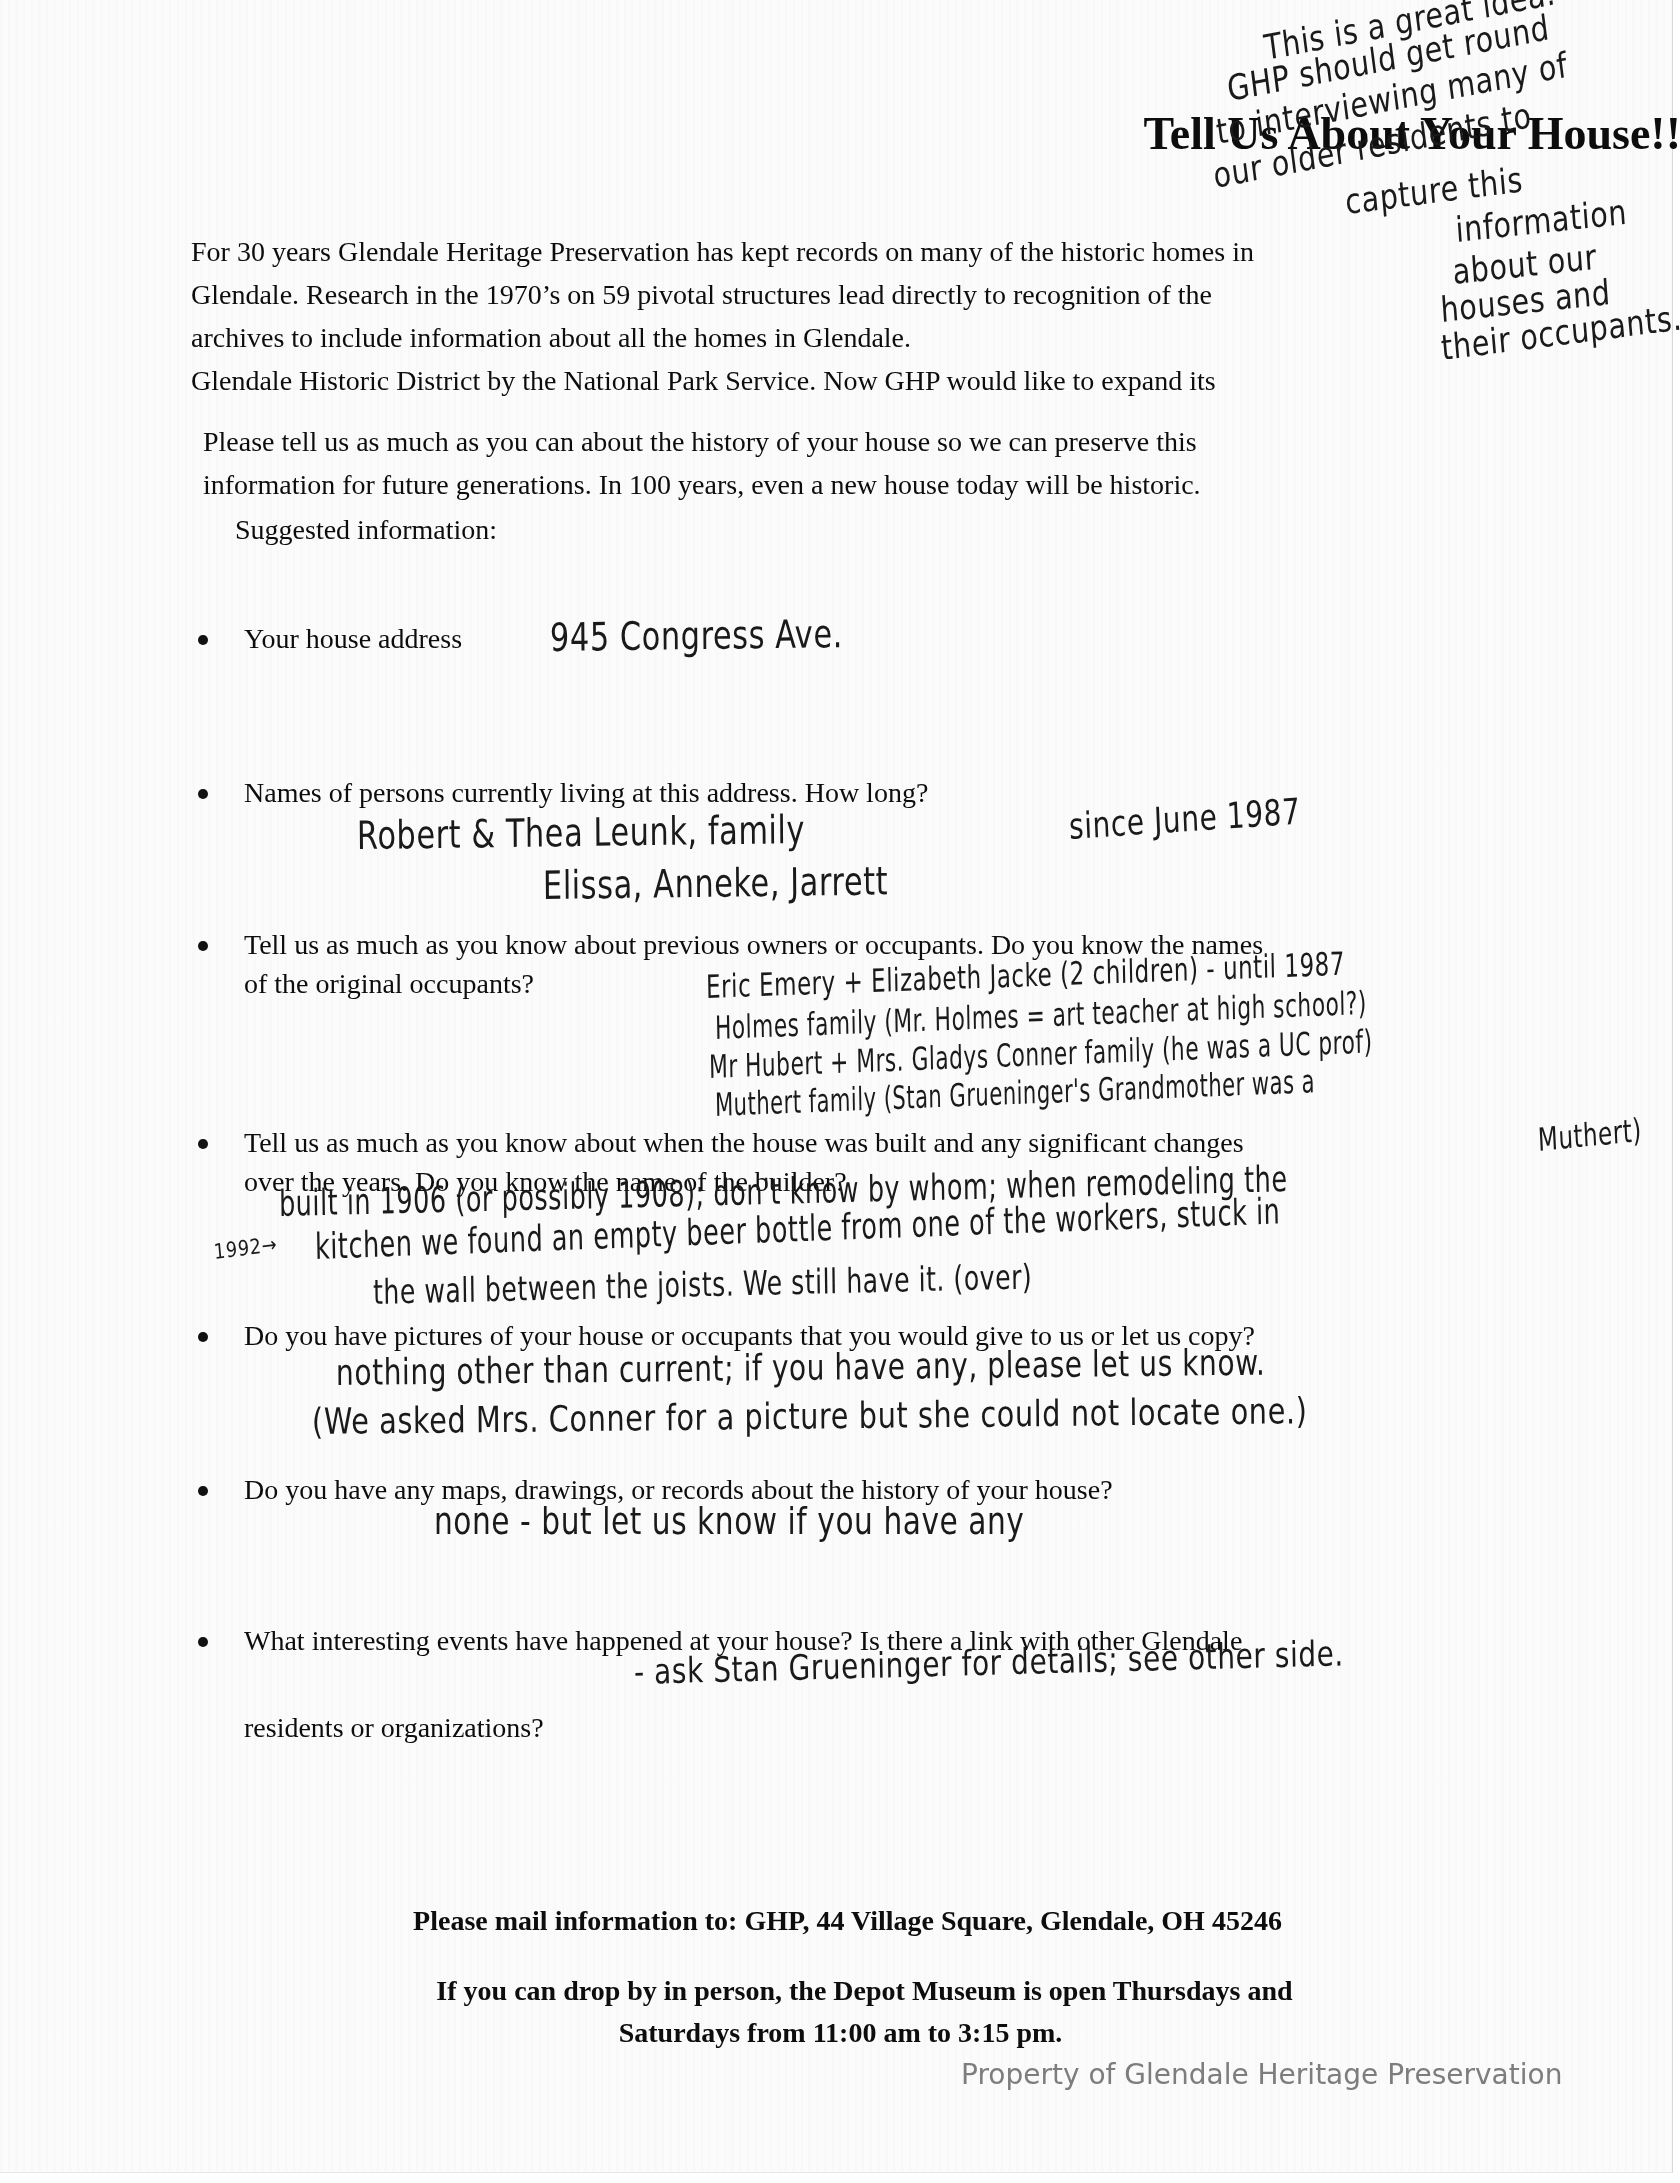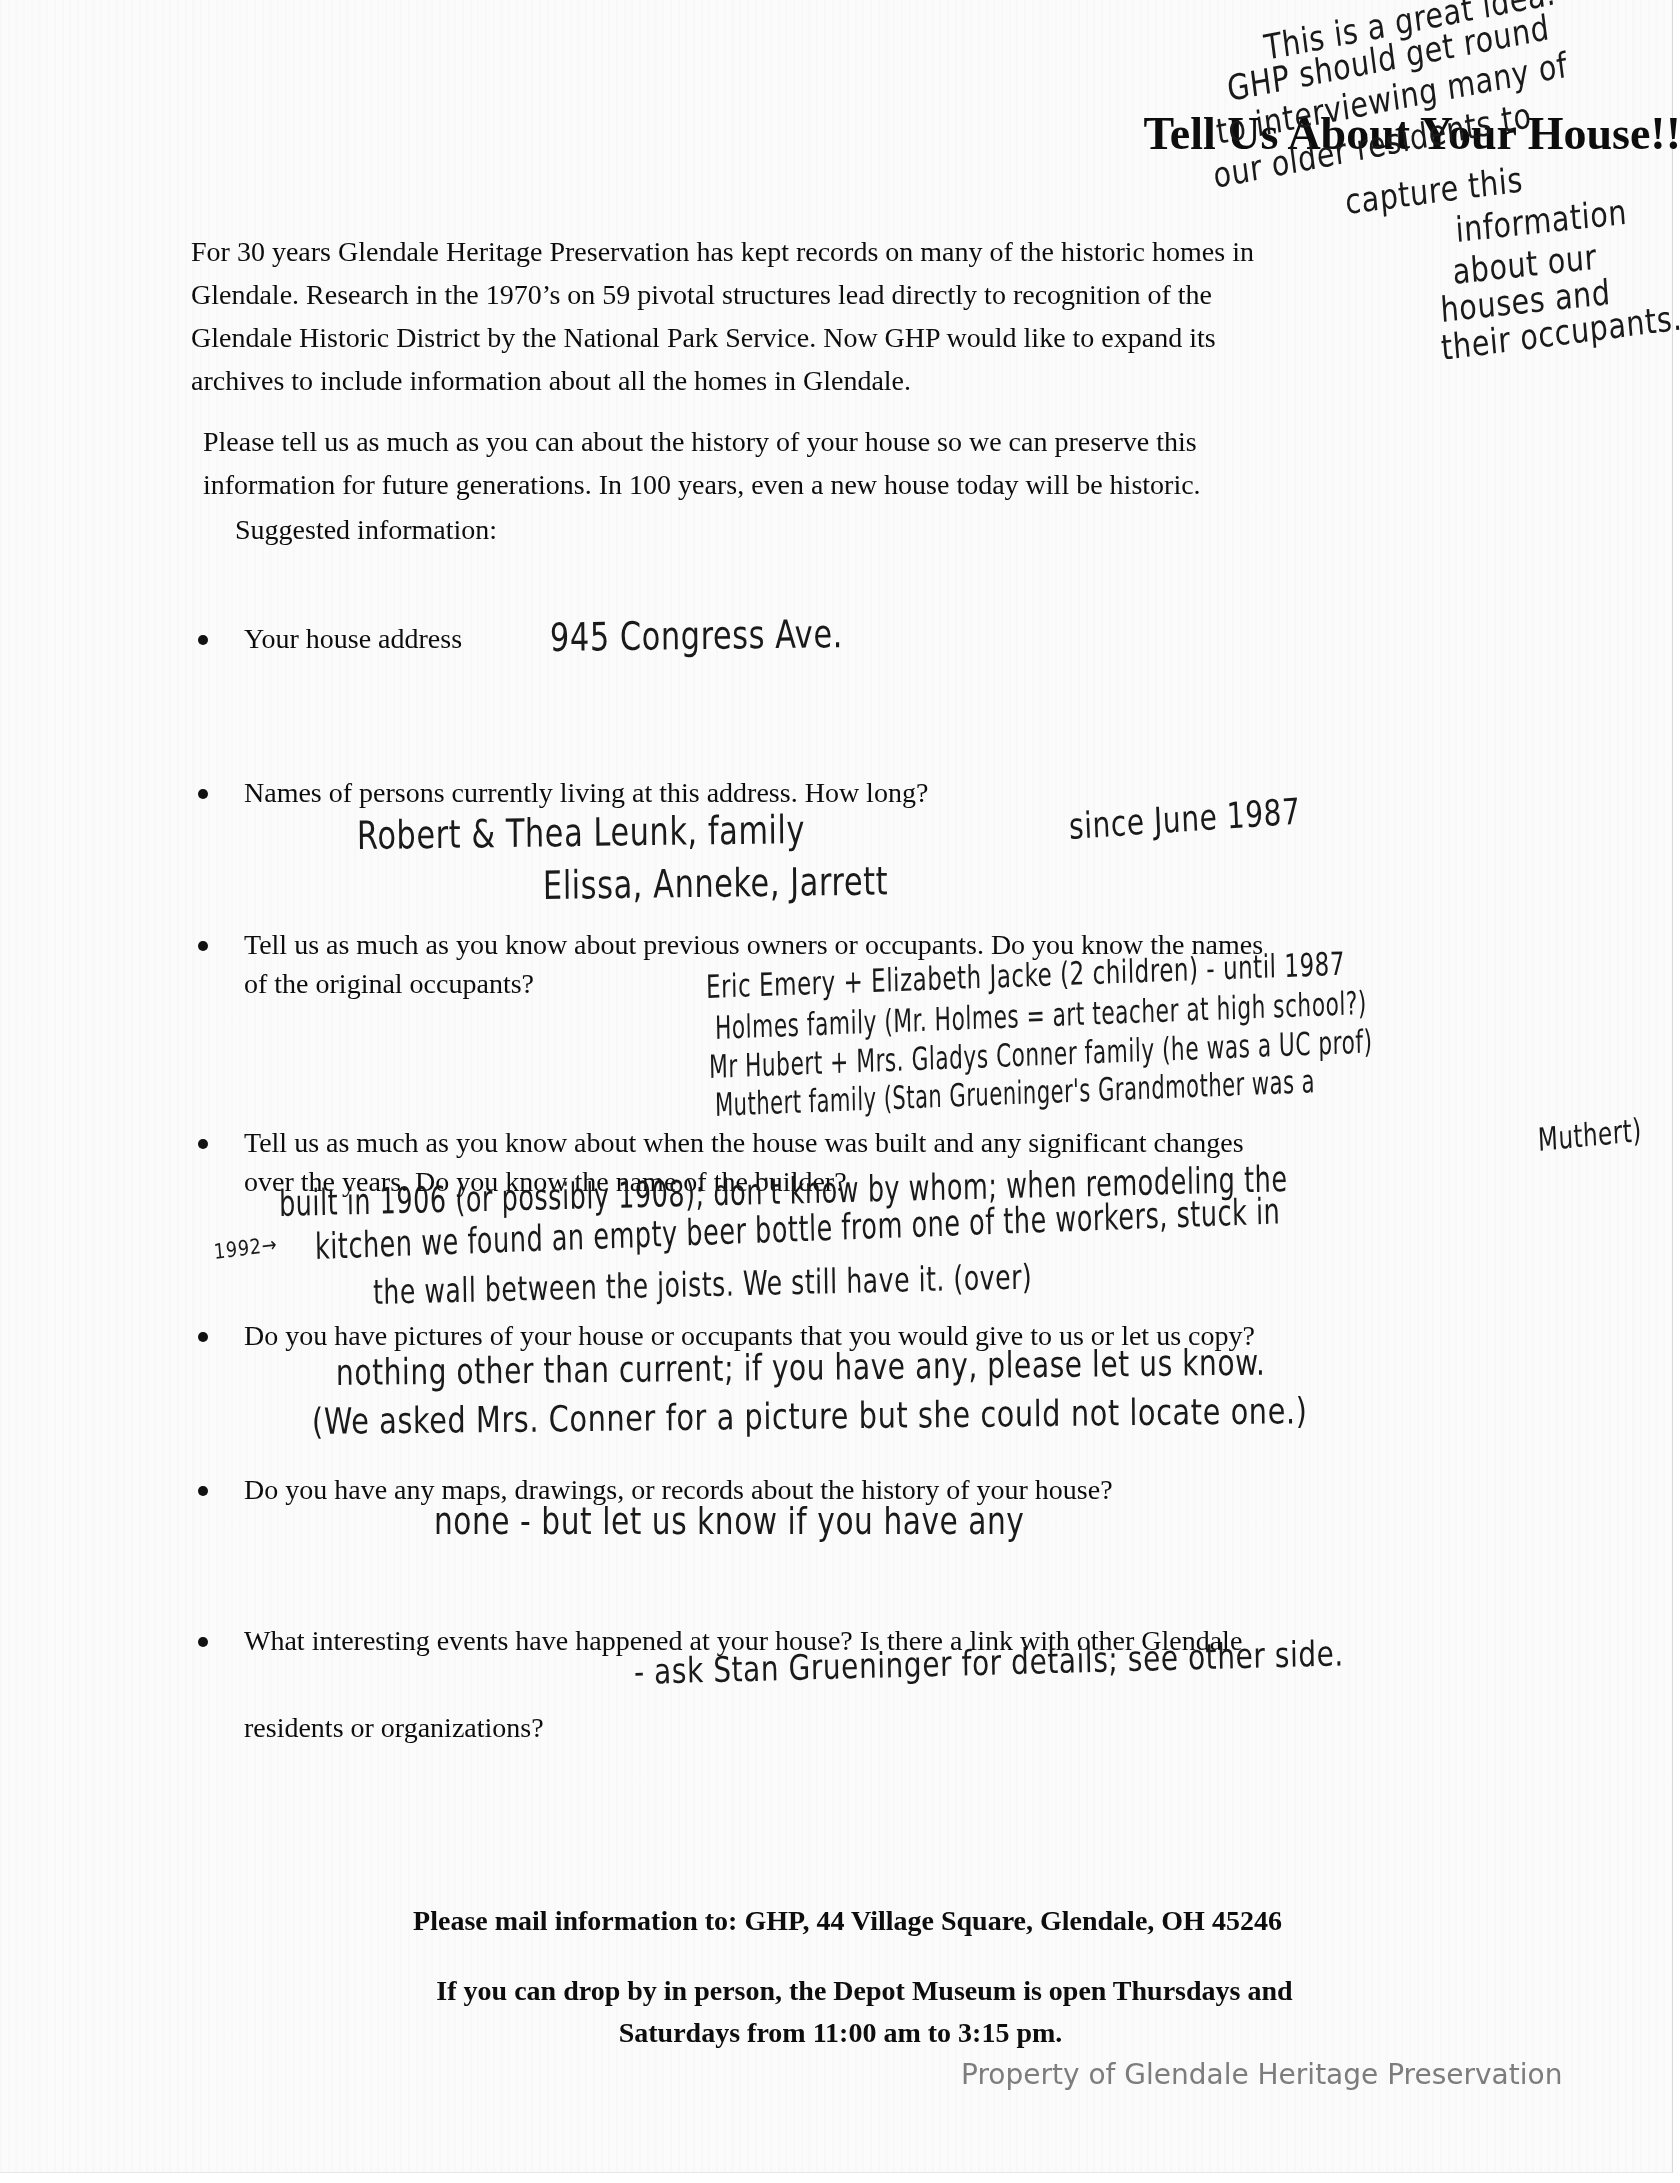--- a/index.html
+++ b/index.html
@@ -112,22 +112,22 @@
 
   <div class="bleed" style="left:329px; top:123px;">​</div>
 
   <div class="printed title">
     <span>Tell Us About Your House!!</span>
   </div>
 
   <div class="printed para" style="top:230px;">
     <div>For 30 years Glendale Heritage Preservation has kept records on many of the historic homes in</div>
     <div>Glendale.  Research in the 1970’s on 59 pivotal structures lead directly to recognition of the</div>
+    <div>archives to include information about all the homes in Glendale.</div>
     <div>Glendale Historic District by the National Park Service.  Now GHP would like to expand its</div>
-    <div>archives to include information about all the homes in Glendale.</div>
   </div>
 
   <div class="printed para" style="top:420px;margin-left:12px;">
     <div>Please tell us as much as you can about the history of your house so we can preserve this</div>
     <div>information for future generations.  In 100 years, even a new house today will be historic.</div>
   </div>
 
   <div class="printed para" style="top:508px;margin-left:44px;">Suggested information:</div>
 
   <div class="printed bullet-row" style="top:617px;">

